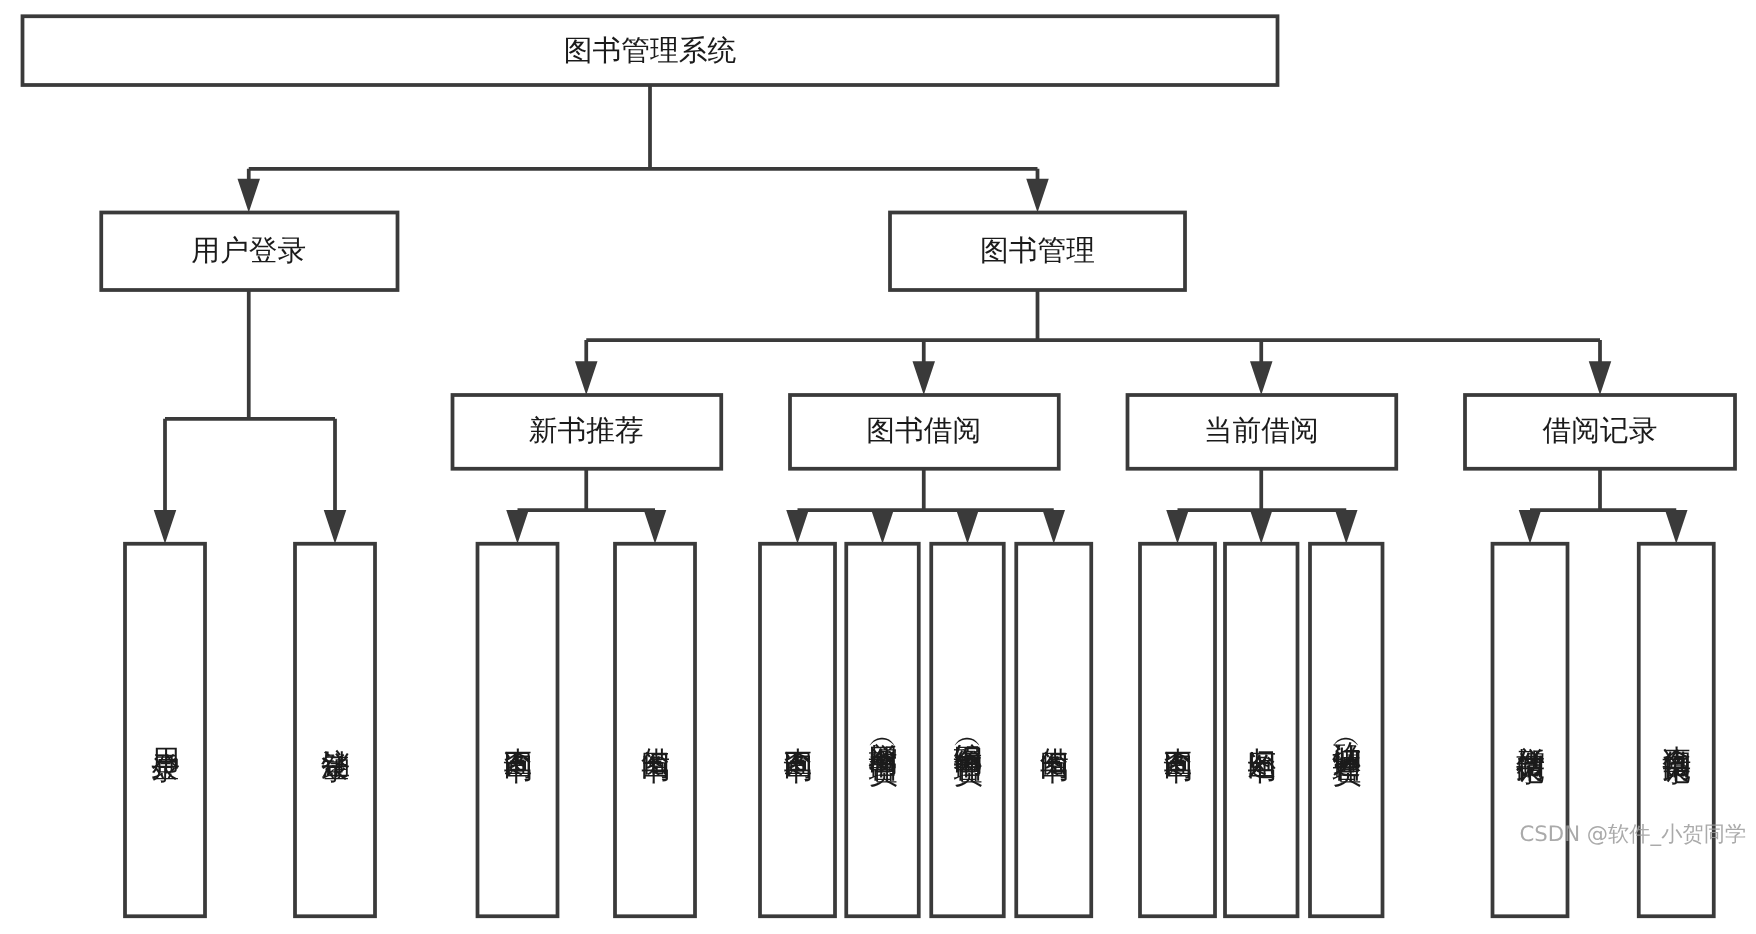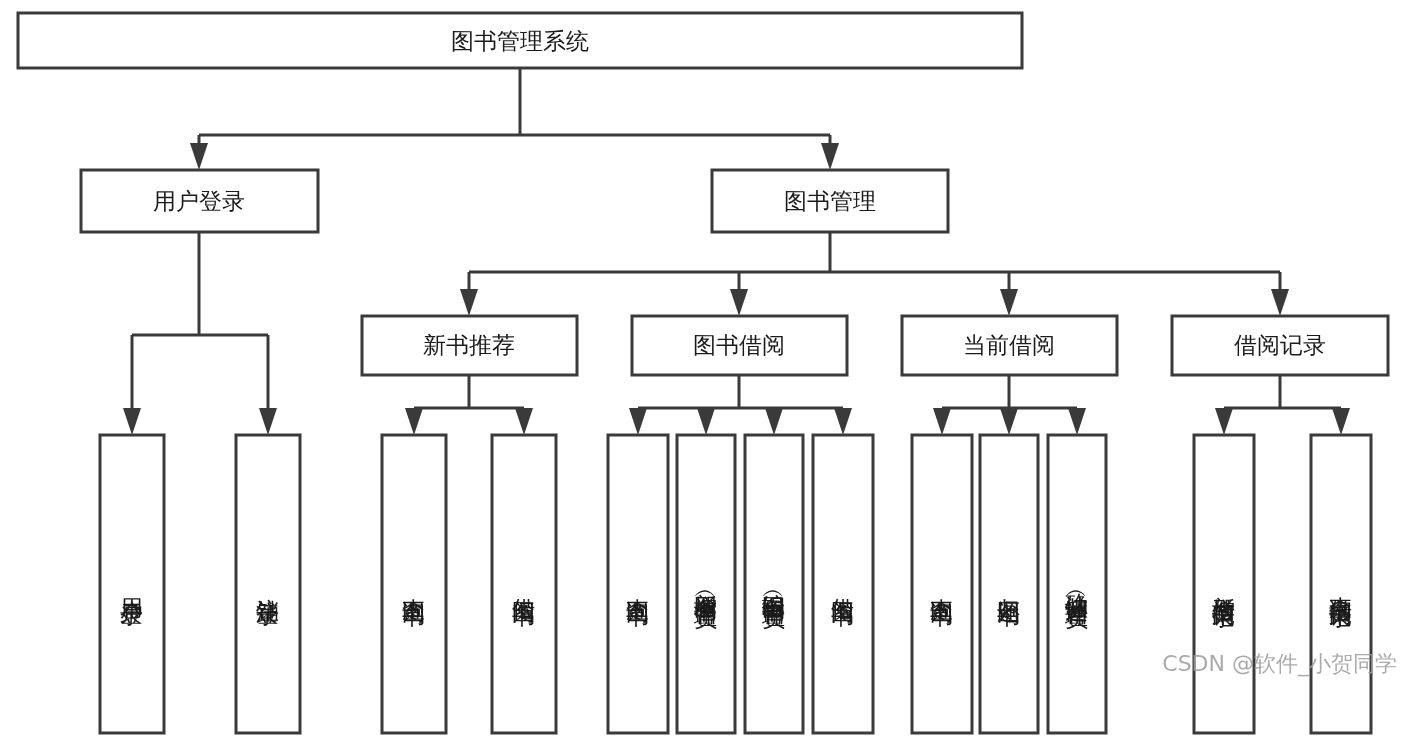--- a/index.html
+++ b/index.html
@@ -60,21 +60,21 @@
     text-orientation: upright;
     glyph-orientation-vertical: 0;
     text-anchor: middle;
     letter-spacing: 2px;
   }
   .watermark {
     position: absolute;
     right: 8px;
     bottom: 4px;
     font-family: "DejaVu Sans", "Liberation Sans", sans-serif;
-    font-size: 22px;
+    font-size: 17px;
     color: #9c9c9c;
     white-space: nowrap;
     pointer-events: none;
     opacity: 0.85;
   }
 </style>
 </head>
 <body>
 
 <div id="diagram-root">

